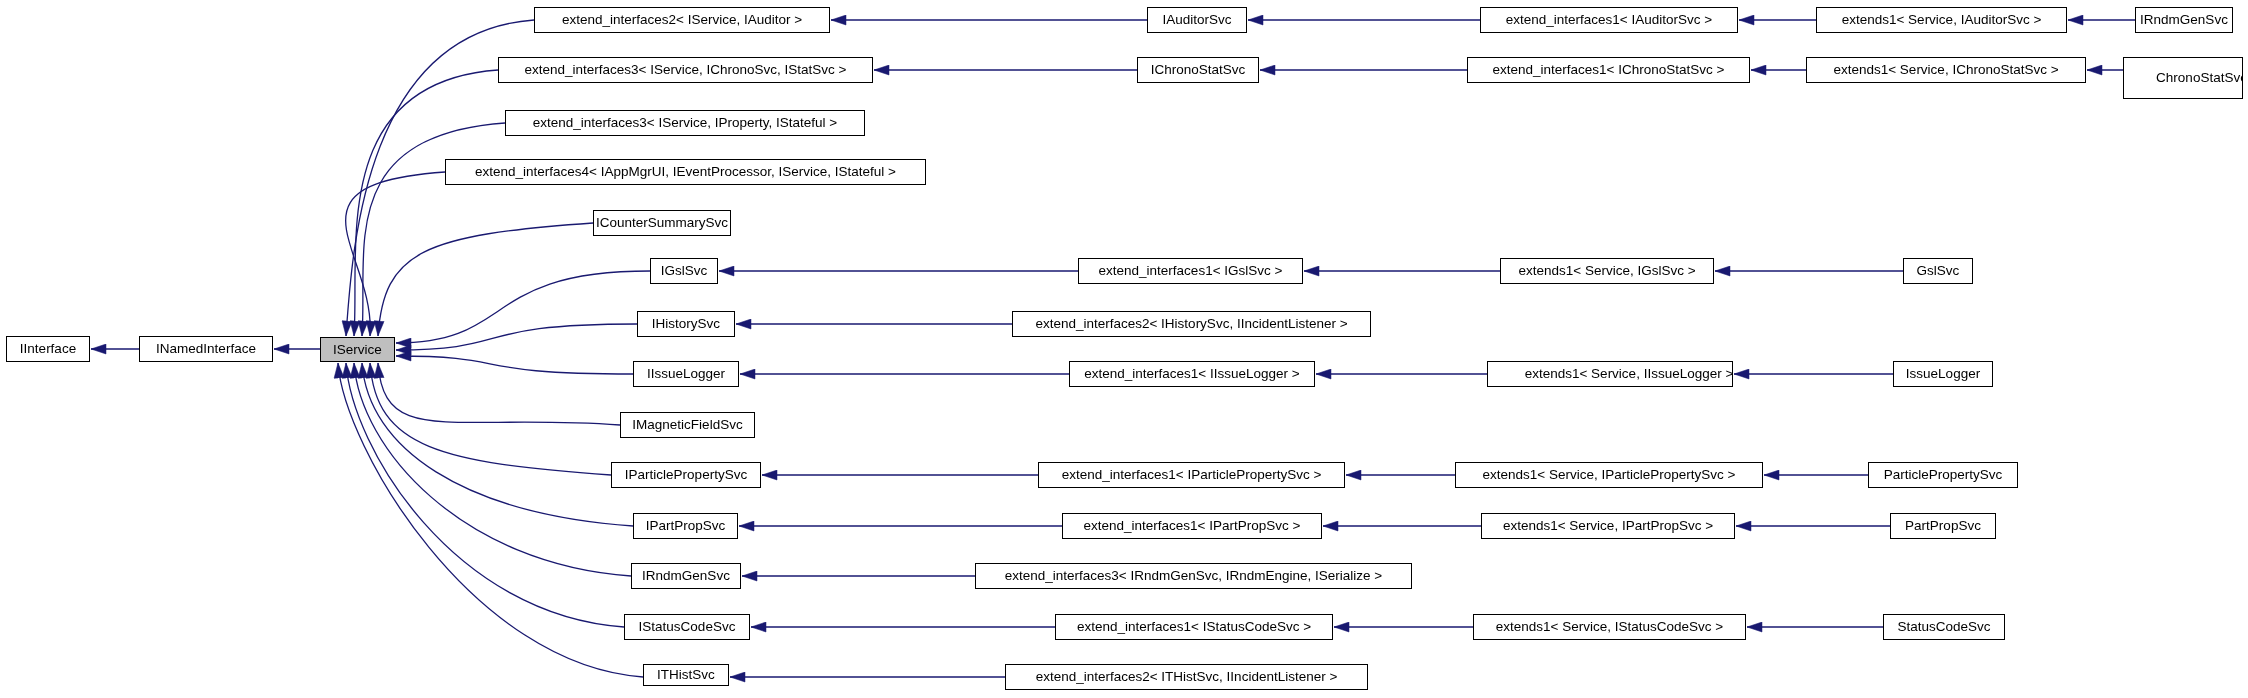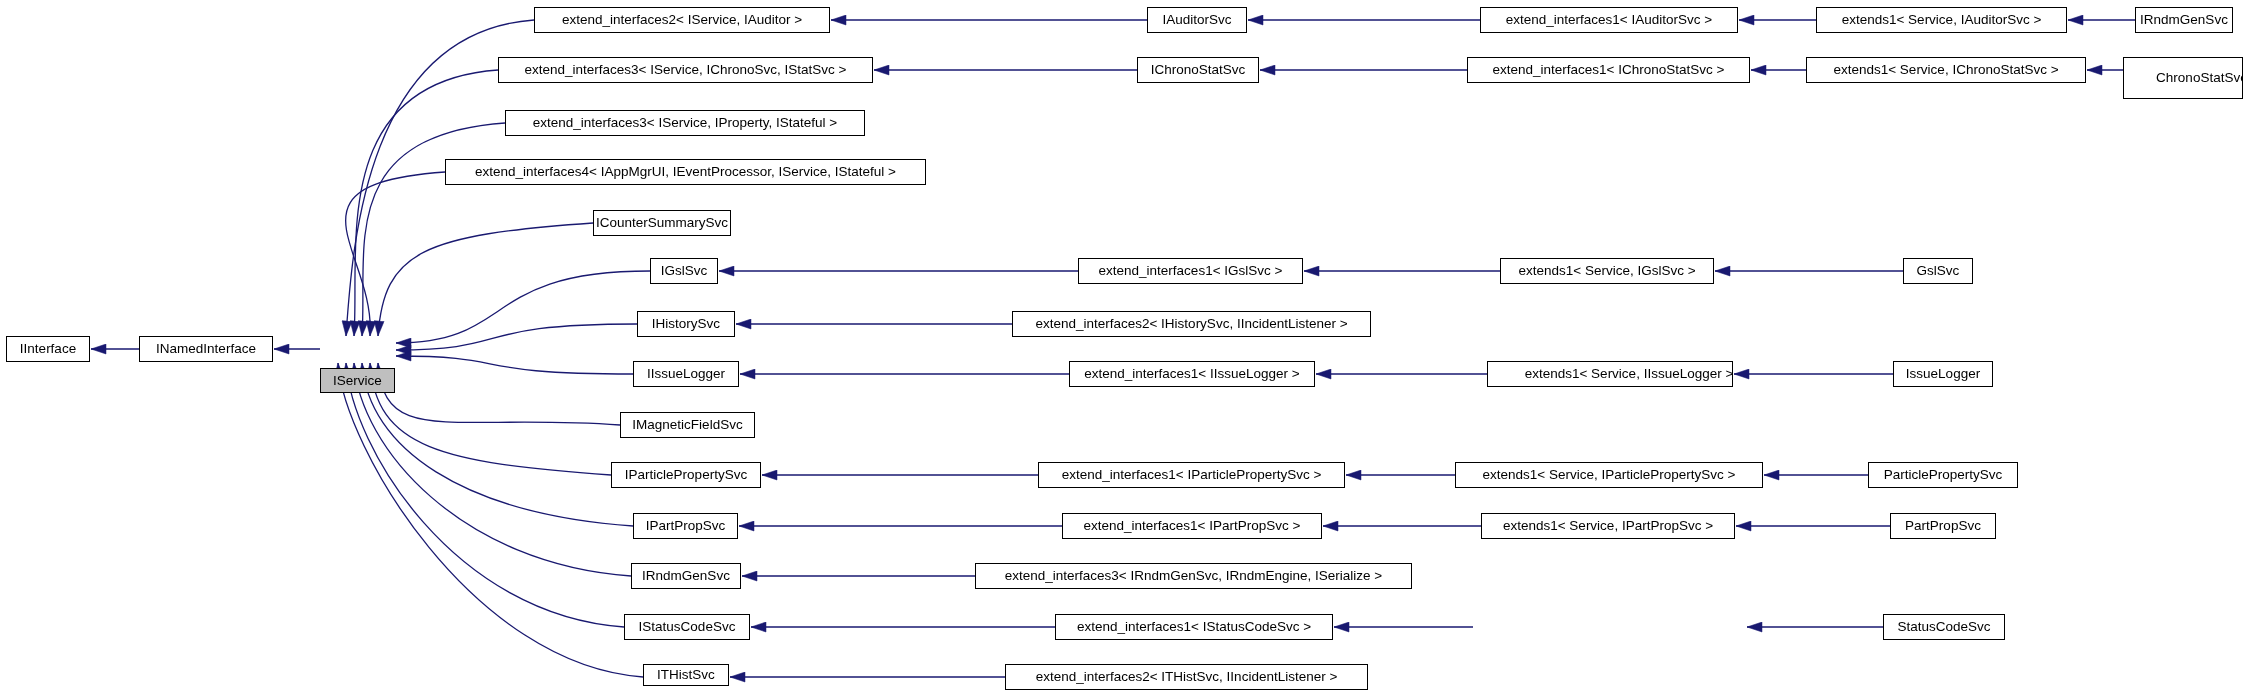--- a/index.html
+++ b/index.html
@@ -82,21 +82,21 @@
       <path d="M 633 374 C 463 374, 516 356, 396 356" class="edge" marker-end="url(#arrow)"></path>
       <path d="M 620 425 C 450 413, 384 448, 378 363" class="edge" marker-end="url(#arrow)"></path>
       <path d="M 611 475 C 441 463, 376 448, 370 363" class="edge" marker-end="url(#arrow)"></path>
       <path d="M 633 526 C 463 514, 368 448, 362 363" class="edge" marker-end="url(#arrow)"></path>
       <path d="M 631 576 C 461 564, 360 448, 354 363" class="edge" marker-end="url(#arrow)"></path>
       <path d="M 624 627 C 454 615, 352 448, 346 363" class="edge" marker-end="url(#arrow)"></path>
       <path d="M 643 677 C 473 665, 344 448, 338 363" class="edge" marker-end="url(#arrow)"></path>
     </svg>
     <div class="node" style="left: 6px; top: 336px; width: 84px; height: 26px;">IInterface</div>
     <div class="node" style="left: 139px; top: 336px; width: 134px; height: 26px;">INamedInterface</div>
-    <div class="node hl" style="left: 320px; top: 337px; width: 75px; height: 25px; margin-top: 31px;">IService</div>
+    <div class="node hl" style="left: 320px; top: 337px; width: 75px; height: 25px;">IService</div>
     <div class="node" style="left: 534px; top: 7px; width: 296px; height: 26px;">extend_interfaces2&lt; IService, IAuditor &gt;</div>
     <div class="node" style="left: 1147px; top: 7px; width: 100px; height: 26px;">IAuditorSvc</div>
     <div class="node" style="left: 1480px; top: 7px; width: 258px; height: 26px;">extend_interfaces1&lt; IAuditorSvc &gt;</div>
     <div class="node" style="left: 1816px; top: 7px; width: 251px; height: 26px;">extends1&lt; Service, IAuditorSvc &gt;</div>
     <div class="node" style="left: 2135px; top: 7px; width: 98px; height: 26px;">IRndmGenSvc</div>
     <div class="node" style="left: 498px; top: 57px; width: 375px; height: 26px;">extend_interfaces3&lt; IService, IChronoSvc, IStatSvc &gt;</div>
     <div class="node" style="left: 1137px; top: 57px; width: 122px; height: 26px;">IChronoStatSvc</div>
     <div class="node" style="left: 1467px; top: 57px; width: 283px; height: 26px;">extend_interfaces1&lt; IChronoStatSvc &gt;</div>
     <div class="node" style="left: 1806px; top: 57px; width: 280px; height: 26px;">extends1&lt; Service, IChronoStatSvc &gt;</div>
     <div class="node" style="left: 2123px; top: 57px; width: 120px; height: 42px; padding-left: 37px;">ChronoStatSvc</div>
@@ -119,16 +119,17 @@
     <div class="node" style="left: 1455px; top: 462px; width: 308px; height: 26px;">extends1&lt; Service, IParticlePropertySvc &gt;</div>
     <div class="node" style="left: 1868px; top: 462px; width: 150px; height: 26px;">ParticlePropertySvc</div>
     <div class="node" style="left: 633px; top: 513px; width: 105px; height: 26px;">IPartPropSvc</div>
     <div class="node" style="left: 1062px; top: 513px; width: 260px; height: 26px;">extend_interfaces1&lt; IPartPropSvc &gt;</div>
     <div class="node" style="left: 1481px; top: 513px; width: 254px; height: 26px;">extends1&lt; Service, IPartPropSvc &gt;</div>
     <div class="node" style="left: 1890px; top: 513px; width: 106px; height: 26px;">PartPropSvc</div>
     <div class="node" style="left: 631px; top: 563px; width: 110px; height: 26px;">IRndmGenSvc</div>
     <div class="node" style="left: 975px; top: 563px; width: 437px; height: 26px;">extend_interfaces3&lt; IRndmGenSvc, IRndmEngine, ISerialize &gt;</div>
     <div class="node" style="left: 624px; top: 614px; width: 126px; height: 26px;">IStatusCodeSvc</div>
     <div class="node" style="left: 1055px; top: 614px; width: 278px; height: 26px;">extend_interfaces1&lt; IStatusCodeSvc &gt;</div>
+    <div class="node" style="left: 1473px; top: 614px; width: 273px; height: 26px;">extends1&lt; Service, IStatusCodeSvc &gt;</div>
     <div class="node" style="left: 1883px; top: 614px; width: 122px; height: 26px;">StatusCodeSvc</div>
     <div class="node" style="left: 643px; top: 664px; width: 86px; height: 22px;">ITHistSvc</div>
     <div class="node" style="left: 1005px; top: 664px; width: 363px; height: 26px;">extend_interfaces2&lt; ITHistSvc, IIncidentListener &gt;</div>
   </div>
 
 </body></html>

